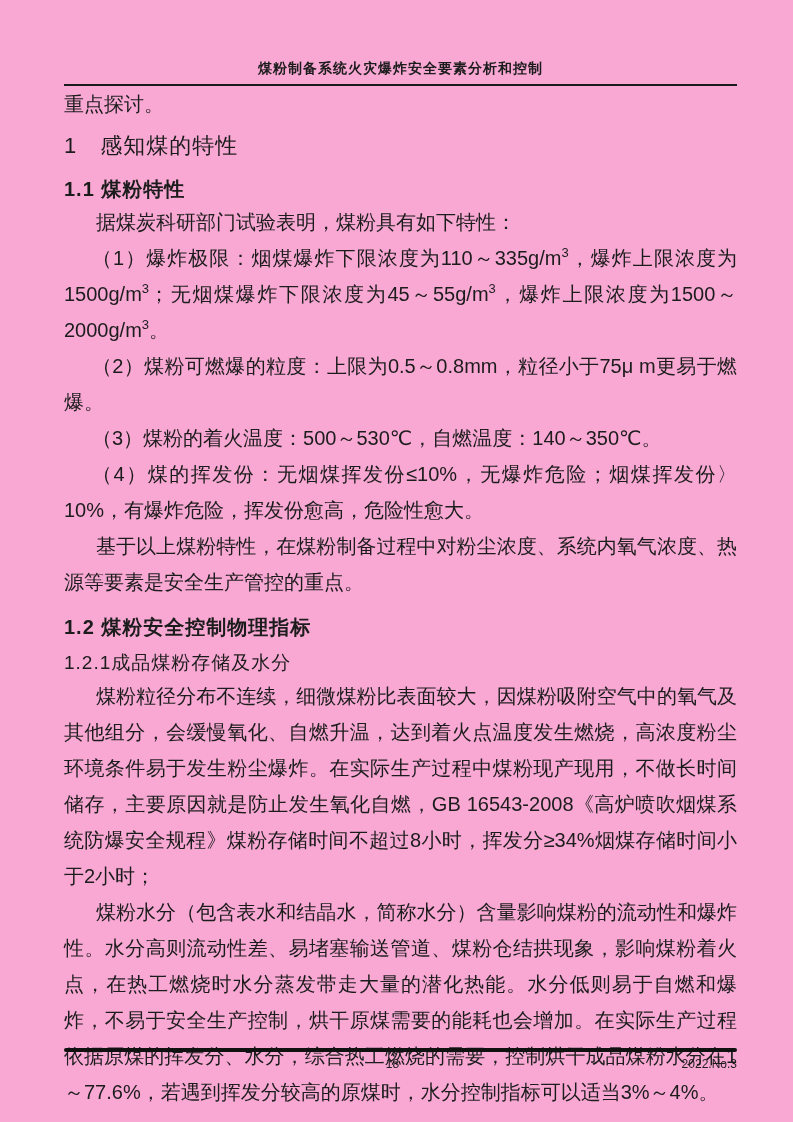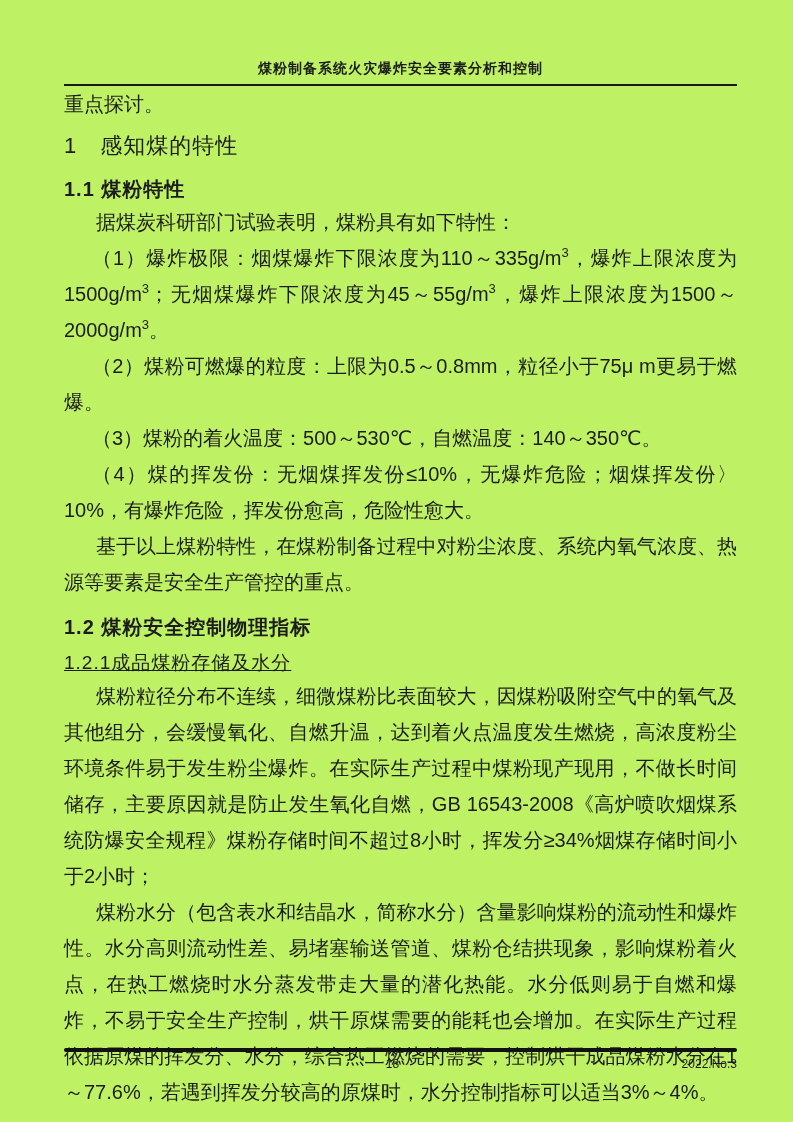--- a/index.html
+++ b/index.html
@@ -1,21 +1,21 @@
 <!DOCTYPE html>
 <html lang="zh"><head>
 <meta charset="utf-8">
 <style>
   html, body { margin: 0; padding: 0; background: #ffffff; }
   .page {
     position: relative;
     width: 793px;
     height: 1122px;
     margin: 0 auto;
-    background: #bef264;
+    background: #f9a8d4;
     box-sizing: border-box;
     padding: 58px 56px 0 64px;
     overflow: hidden;
     font-family: "Liberation Sans", "DejaVu Sans", sans-serif;
     color: #1c1c1c;
   }
   
   .doc-header {
     text-align: center;
     font-size: 14px;
@@ -44,21 +44,20 @@
     font-weight: bold;
     line-height: 30px;
     letter-spacing: 1px;
   }
   .h3 {
     margin: 6px 0 0;
     font-size: 19px;
     font-weight: normal;
     line-height: 30px;
     letter-spacing: 1px;
-    text-decoration: underline;
   }
   .para {
     margin: 0;
     font-size: 20px;
     line-height: 36px;
     text-align: justify;
     text-align-last: left;
   }
   .para.indent { text-indent: 32px; }
   .para.item   { text-indent: 28px; }

